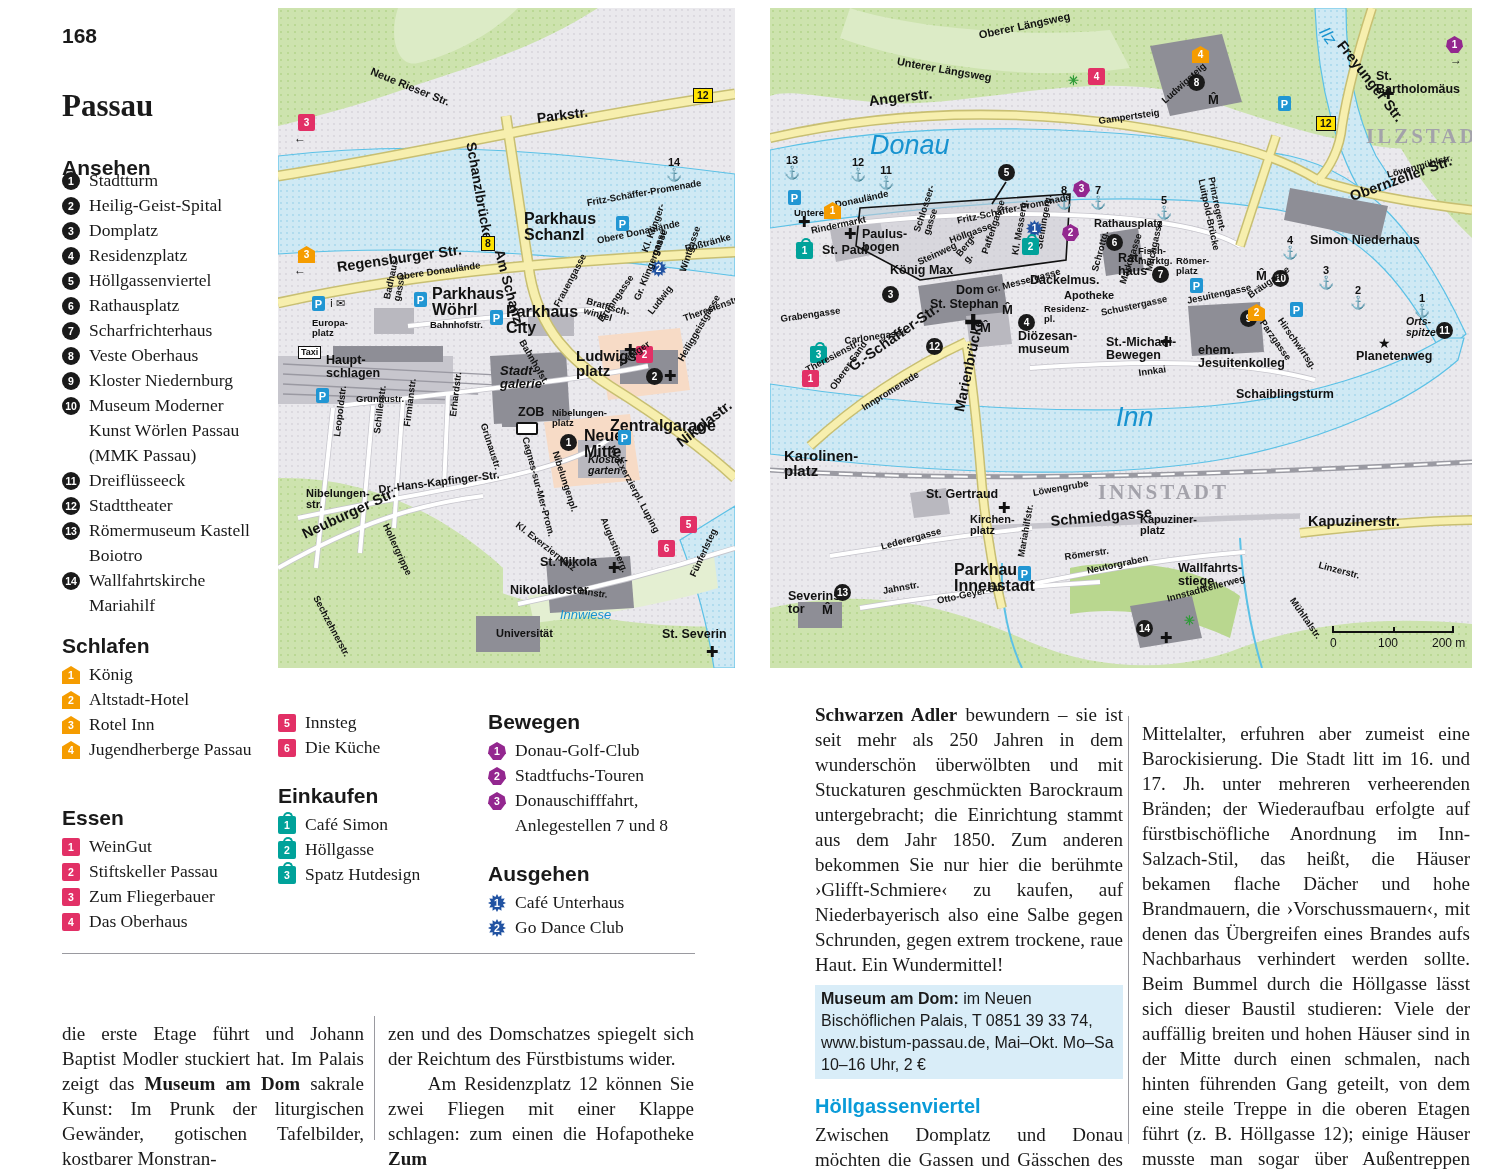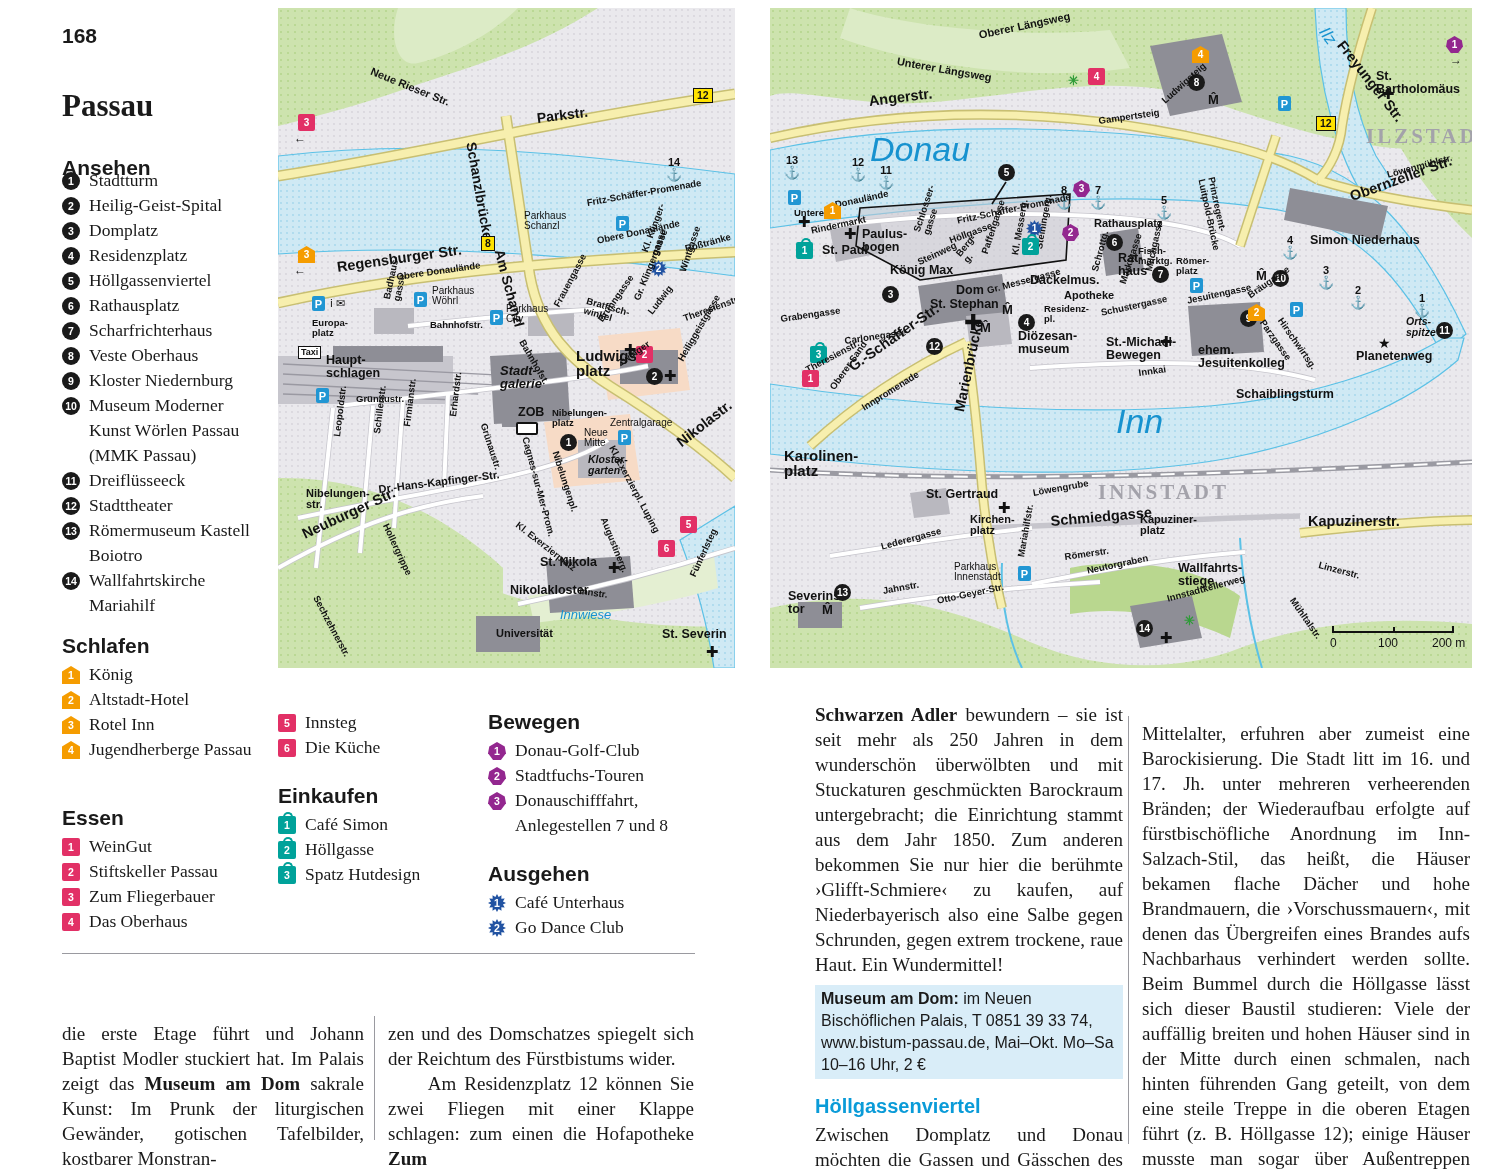--- a/index.html
+++ b/index.html
@@ -32,25 +32,25 @@
   .map{overflow:hidden;background:#eae9ed;}
   .map svg{position:absolute;left:0;top:0;}
   .ml{position:absolute;white-space:pre-line;transform-origin:left top;
       font-family:"Liberation Sans",sans-serif;color:#111;line-height:1.02;}
   .st{font-weight:bold;font-size:11px;}
   .st-sm{font-weight:bold;font-size:9.5px;}
   .st-big{font-weight:bold;font-size:14px;}
   .st-big2{font-weight:bold;font-size:14.5px;}
   .st-big3{font-weight:bold;font-size:15px;}
   .st-it{font-style:italic;font-weight:bold;font-size:10.5px;}
-  .poi{font-weight:normal;font-size:10px;}
+  .poi{font-weight:bold;font-size:16px;}
   .poi-big{font-weight:bold;font-size:12.5px;}
   .poi-it{font-weight:bold;font-style:italic;font-size:13px;}
   .area{font-family:"Liberation Serif",serif;font-weight:bold;font-size:21px;color:#a3a2aa;letter-spacing:3px;}
-  .water-big{font-style:italic;font-size:34px;color:#1792cf;font-weight:normal;}
+  .water-big{font-style:italic;font-size:27px;color:#1792cf;font-weight:normal;}
   .water-md{font-style:italic;font-size:17px;color:#1792cf;}
   .water-sm{font-style:italic;font-size:13px;color:#1792cf;}
   .arr{font-size:12px;font-weight:bold;}
   .ico{font-size:11px;}
   .m-cross{color:#111;font-size:15px;line-height:1;}
   .m-cross-big{color:#111;font-size:22px;line-height:1;}
   .m-star{color:#111;font-size:14px;}
   .m-green{color:#2f9b38;font-size:13px;font-weight:bold;}
   .m-mus{font:bold 13px "Liberation Sans",sans-serif;color:#111;}
   .m-anchor{display:flex;flex-direction:column;align-items:center;font:bold 11px "Liberation Sans",sans-serif;color:#111;}

